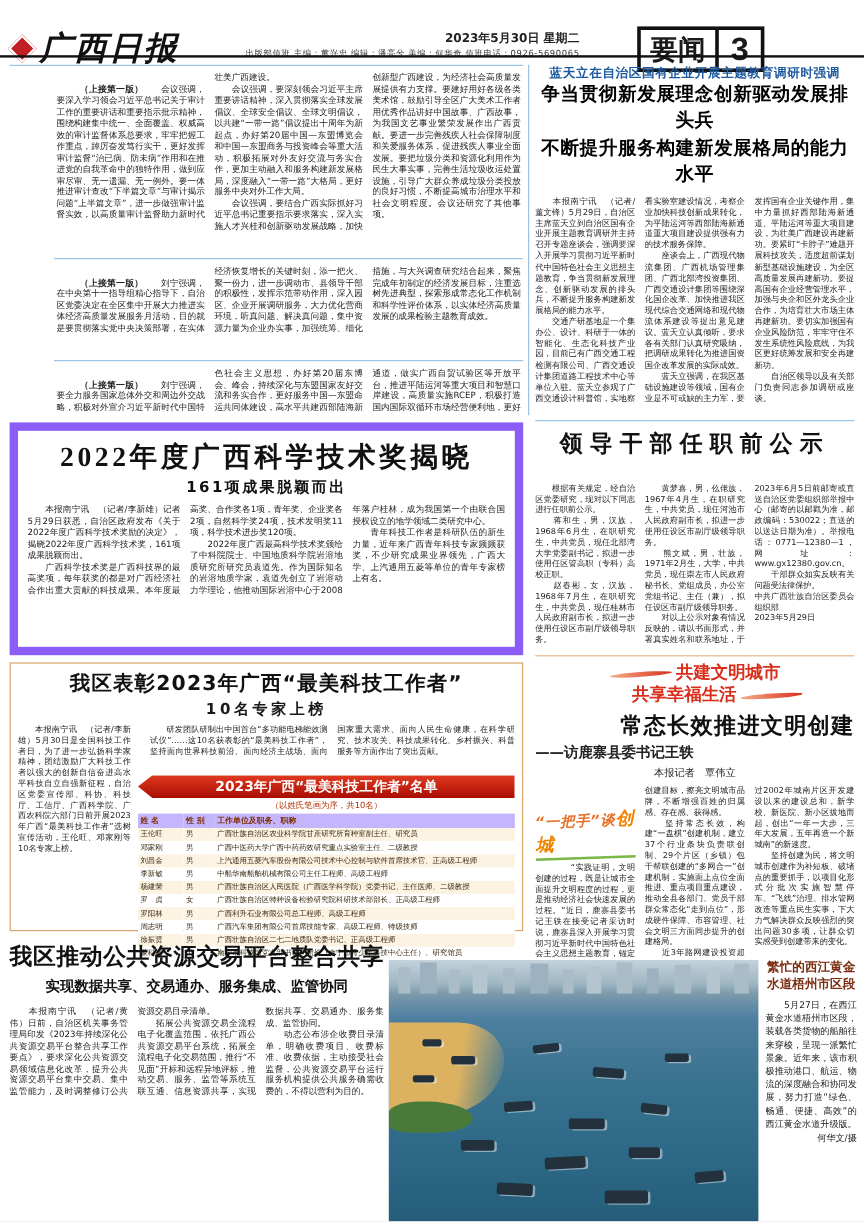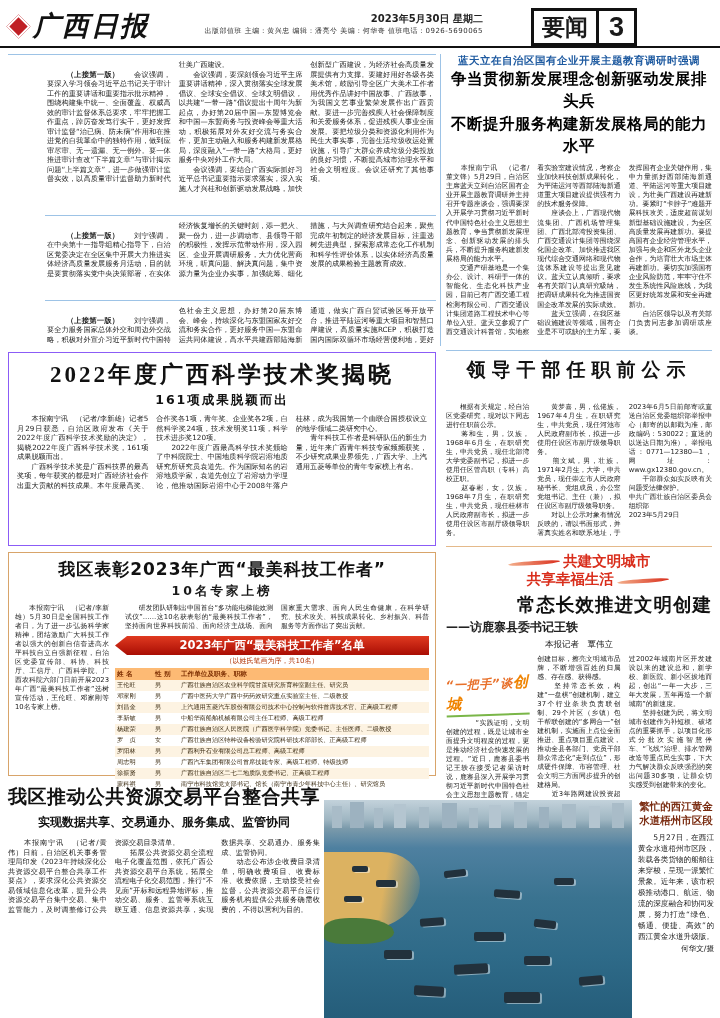--- a/index.html
+++ b/index.html
@@ -1,20 +1,20 @@
 <!DOCTYPE html>
 <html><head>
 <meta charset="utf-8">
 <style>
   html,body{margin:0;padding:0;background:#e9e9e9;}
   .page{position:relative;width:720px;height:1018px;background:#fff;margin:0 auto;
         font-family:"DejaVu Sans",sans-serif;color:#1a1a1a;overflow:hidden;}
   .abs{position:absolute;}
   
-  .masthead{left:0;top:2px;width:643px;height:46px;}
+  .masthead{left:0;top:16px;width:643px;height:46px;}
   .logo{left:10px;top:8px;height:32px;display:flex;align-items:center;gap:6px;}
   .diamond{width:17px;height:17px;background:#c01f24;transform:rotate(45deg);
            box-shadow:inset 0 0 0 2px #fff,inset 0 0 0 4px #c01f24;}
   .paper-name{font-family:"Liberation Serif",serif;font-weight:bold;font-style:italic;
               font-size:27px;letter-spacing:2px;color:#111;}
   .issue{right:160px;top:9px;text-align:right;line-height:1.5;}
   .date-line{font-size:10px;font-weight:bold;color:#222;}
   .staff-line{font-size:7px;color:#333;letter-spacing:.5px;}
   .badge{right:6px;top:6px;height:32px;border:3px solid #111;display:flex;align-items:stretch;background:#fff;}
   .badge .sec{font-family:"Liberation Serif",serif;font-weight:bold;font-size:23px;
@@ -28,21 +28,21 @@
   .cols2{column-count:2;column-gap:8px;margin-left:10px;}
   .cols3{column-count:3;column-gap:8px;}
   .serif-head{font-family:"Liberation Serif",serif;font-weight:bold;color:#111;}
   
   .cont-box{left:8px;top:54px;width:428px;height:292px;border-top:1px solid #9dc3e6;}
   .cont-block{padding:5px 2px 3px 2px;margin-left:37px;}
   .cont-sep{border-top:1px solid #9dc3e6;}
   .cont-tag{font-weight:bold;font-size:7.4px;}
   .vrule-blue{left:440px;top:54px;width:1px;height:292px;background:#9dc3e6;}
   
-  .sci-box{left:8px;top:352px;width:428px;height:194px;border:1px solid #8b5cf6;box-sizing:border-box;padding:6px 8px;}
+  .sci-box{left:8px;top:352px;width:428px;height:194px;border:7px solid #8b5cf6;box-sizing:border-box;padding:6px 8px;}
   .sci-head{text-align:center;font-size:23px;letter-spacing:3px;}
   .sci-sub{text-align:center;font-size:12.5px;font-weight:bold;margin-top:2px;letter-spacing:2px;color:#111;}
   .sci-body{margin-top:5px;height:128px;}
   
   .lead{left:446px;top:54px;width:266px;}
   .kicker{color:#1e5aa0;font-weight:bold;font-size:10.5px;text-align:center;letter-spacing:.5px;}
   .lead-h{font-size:15.5px;font-weight:bold;text-align:center;letter-spacing:.5px;
           color:#000;line-height:1.45;font-family:"Liberation Sans",sans-serif;}
   .lead-body{margin-top:6px;height:206px;font-size:6.9px;}
   
@@ -65,26 +65,26 @@
                margin:1px 0 3px 0;}
   .deco-chuang b{color:#f08300;font-size:15px;letter-spacing:1px;}
   
   .kx-box{left:8px;top:552px;width:428px;height:224px;border:1px solid #d8a46a;box-sizing:border-box;padding:5px 6px;}
   .kx-h{text-align:center;font-size:17px;font-weight:bold;color:#111;letter-spacing:1px;}
   .kx-sub{text-align:center;font-size:12.5px;font-weight:bold;margin-top:2px;letter-spacing:3px;}
   .kx-row{display:flex;gap:6px;margin-top:4px;}
   .kx-left{width:94px;height:168px;font-size:6.8px;}
   .kx-right{flex:1;}
   .kx-strip{height:30px;font-size:6.8px;}
-  .kx-banner{margin-top:2px;background:linear-gradient(180deg,#e03a20,#a90d04);color:#fff;
+  .kx-banner{margin-top:12px;background:linear-gradient(180deg,#e03a20,#a90d04);color:#fff;
              font-weight:bold;font-size:11.5px;text-align:center;padding:2px 0;
              clip-path:polygon(0 50%,12px 0,100% 0,100% 100%,12px 100%);}
   .kx-note{text-align:center;color:#b03000;font-size:7px;margin-top:1px;}
   .kx-table{width:100%;border-collapse:collapse;margin-top:2px;table-layout:fixed;}
-  .kx-table th{background:#fdba74;color:#7c2d00;font-size:6.6px;padding:1.5px 2px;text-align:left;font-weight:bold;}
+  .kx-table th{background:#c4b5fd;color:#7c2d00;font-size:6.6px;padding:1.5px 2px;text-align:left;font-weight:bold;}
   .kx-table td{font-size:6.2px;padding:1px 2px;color:#3a2a10;white-space:nowrap;overflow:hidden;}
   .kx-table tr:nth-child(odd) td{background:#fdf3e2;}
   .kx-table tr:nth-child(even) td{background:#fff;}
   .cw-name{width:34px;} .cw-sex{width:22px;}
   
   .trade{left:8px;top:784px;width:312px;}
   .trade-h{font-size:19px;text-align:center;letter-spacing:.5px;}
   .trade-sub{text-align:center;font-size:12px;font-weight:bold;margin-top:4px;color:#111;}
   .trade-body{margin-top:7px;height:178px;font-size:7.2px;}
   

